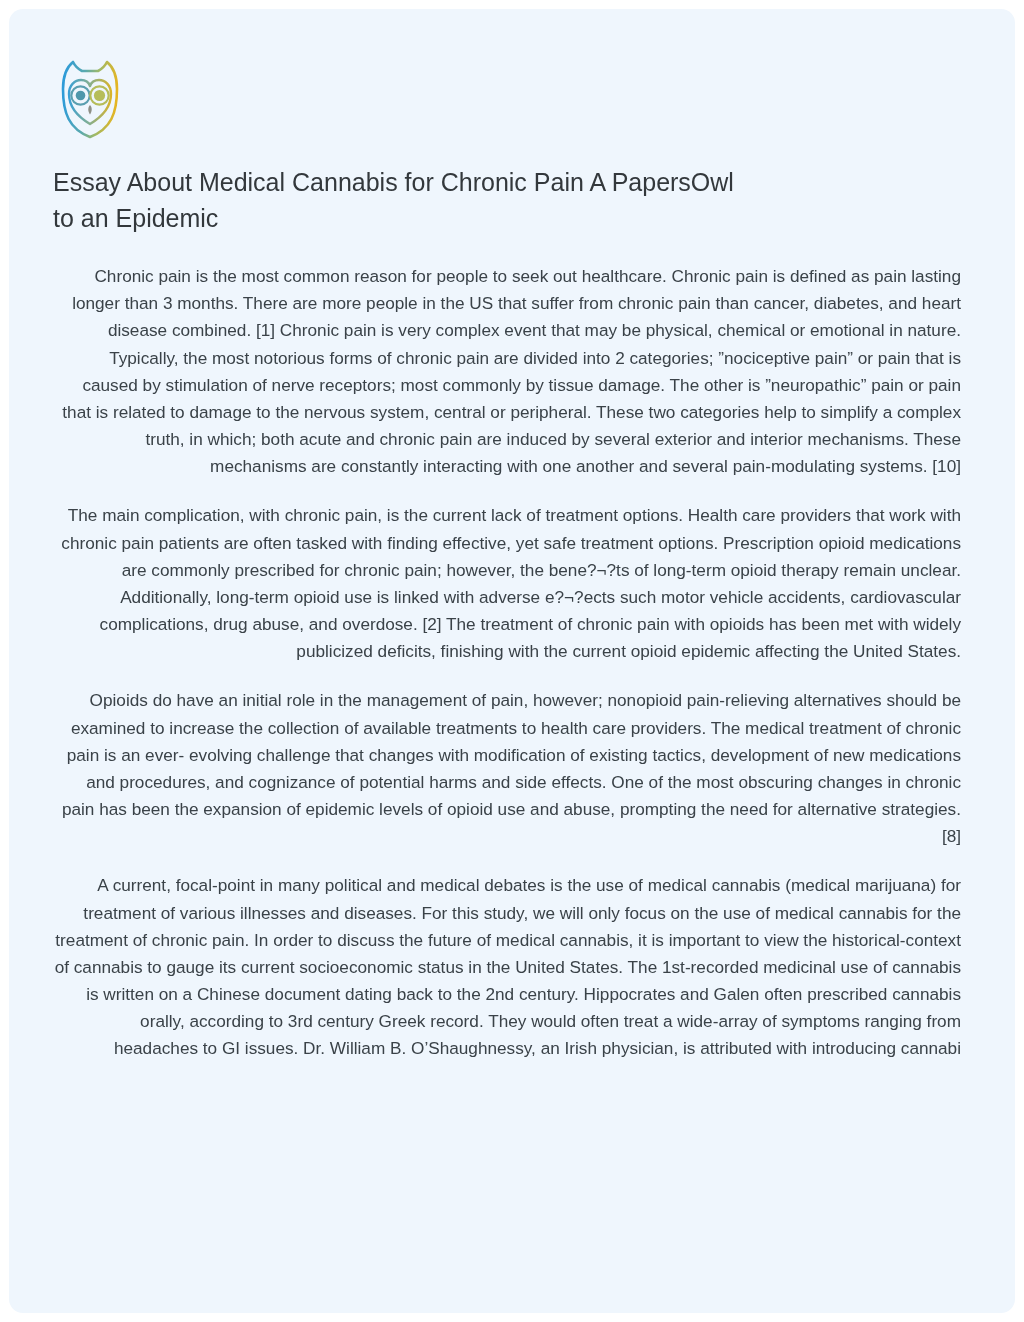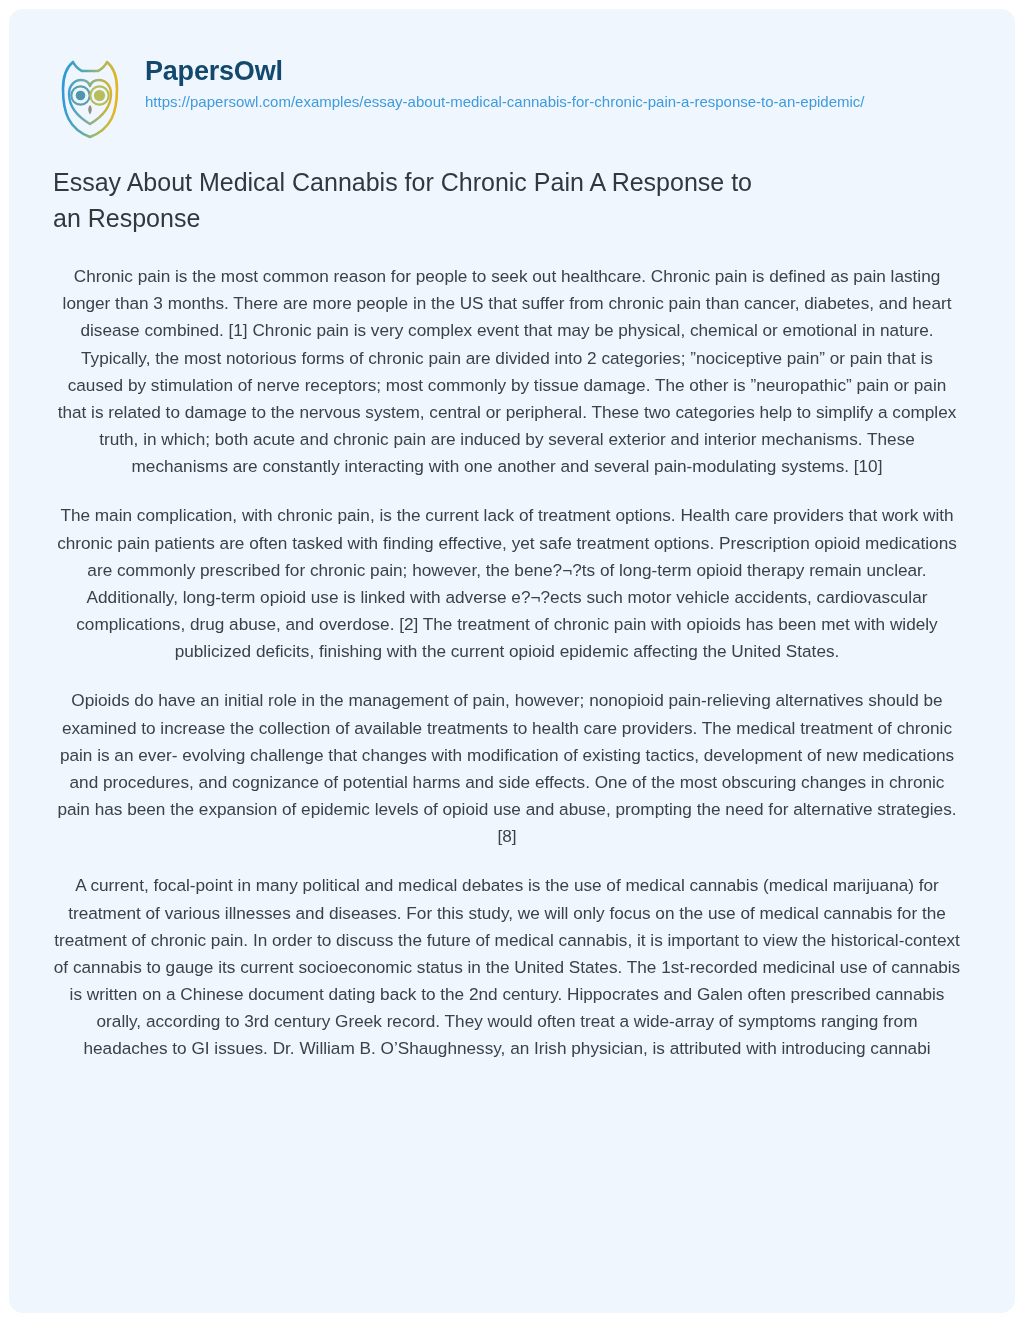--- a/index.html
+++ b/index.html
@@ -80,21 +80,21 @@
   .article-body {
     margin: 27px 44px 0 44px;
     max-width: 908px;
   }
 
   .article-body p {
     margin: 0 0 22px 0;
     font-size: 17.2px;
     line-height: 1.58;
     color: #3a4248;
-    text-align: center;
+    text-align: right;
   }
 
   .article-body p:last-child {
     margin-bottom: 8px;
   }
 </style>
 </head>
 <body>
 
 <div class="page-card">
@@ -128,28 +128,24 @@
         <circle cx="27.5" cy="40.5" r="9.2" fill="none" stroke="#5a9fb0" stroke-width="2.2"></circle>
         <circle cx="27.5" cy="40.5" r="4.8" fill="#4f97ab"></circle>
 
         <circle cx="46.5" cy="40.5" r="9.2" fill="none" stroke="#b6bd5a" stroke-width="2.2"></circle>
         <circle cx="46.5" cy="40.5" r="5.6" fill="#b6bd5a"></circle>
 
         <path d="M37 50 C34.6 52.5 34.8 56.5 37 59.5 C39.2 56.5 39.4 52.5 37 50 Z" fill="#8d8f86"></path>
       </svg>
     </div>
 
-    <div class="brand-block">
-      <div class="brand-name">PapersOwl</div>
-      <div class="site-url">https://papersowl.com/examples/essay-about-medical-cannabis-for-chronic-pain-a-response-to-an-epidemic/</div>
-    </div>
 
   </header>
 
-  <h1 class="essay-title">Essay About Medical Cannabis for Chronic Pain A Response to an Response</h1>
+  <h1 class="essay-title">Essay About Medical Cannabis for Chronic Pain A PapersOwl to an Epidemic</h1>
 
   <div class="article-body">
     <p>Chronic pain is the most common reason for people to seek out healthcare. Chronic pain is defined as pain lasting longer than 3 months. There are more people in the US that suffer from chronic pain than cancer, diabetes, and heart disease combined. [1] Chronic pain is very complex event that may be physical, chemical or emotional in nature. Typically, the most notorious forms of chronic pain are divided into 2 categories; ”nociceptive pain” or pain that is caused by stimulation of nerve receptors; most commonly by tissue damage. The other is ”neuropathic” pain or pain that is related to damage to the nervous system, central or peripheral. These two categories help to simplify a complex truth, in which; both acute and chronic pain are induced by several exterior and interior mechanisms. These mechanisms are constantly interacting with one another and several pain-modulating systems. [10]</p>
     <p>The main complication, with chronic pain, is the current lack of treatment options. Health care providers that work with chronic pain patients are often tasked with finding effective, yet safe treatment options. Prescription opioid medications are commonly prescribed for chronic pain; however, the bene?¬?ts of long-term opioid therapy remain unclear. Additionally, long-term opioid use is linked with adverse e?¬?ects such motor vehicle accidents, cardiovascular complications, drug abuse, and overdose. [2] The treatment of chronic pain with opioids has been met with widely publicized deficits, finishing with the current opioid epidemic affecting the United States.</p>
     <p>Opioids do have an initial role in the management of pain, however; nonopioid pain-relieving alternatives should be examined to increase the collection of available treatments to health care providers. The medical treatment of chronic pain is an ever- evolving challenge that changes with modification of existing tactics, development of new medications and procedures, and cognizance of potential harms and side effects. One of the most obscuring changes in chronic pain has been the expansion of epidemic levels of opioid use and abuse, prompting the need for alternative strategies. [8]</p>
     <p>A current, focal-point in many political and medical debates is the use of medical cannabis (medical marijuana) for treatment of various illnesses and diseases. For this study, we will only focus on the use of medical cannabis for the treatment of chronic pain. In order to discuss the future of medical cannabis, it is important to view the historical-context of cannabis to gauge its current socioeconomic status in the United States. The 1st-recorded medicinal use of cannabis is written on a Chinese document dating back to the 2nd century. Hippocrates and Galen often prescribed cannabis orally, according to 3rd century Greek record. They would often treat a wide-array of symptoms ranging from headaches to GI issues. Dr. William B. O’Shaughnessy, an Irish physician, is attributed with introducing cannabi</p>
   </div>
 
 </div>
 

